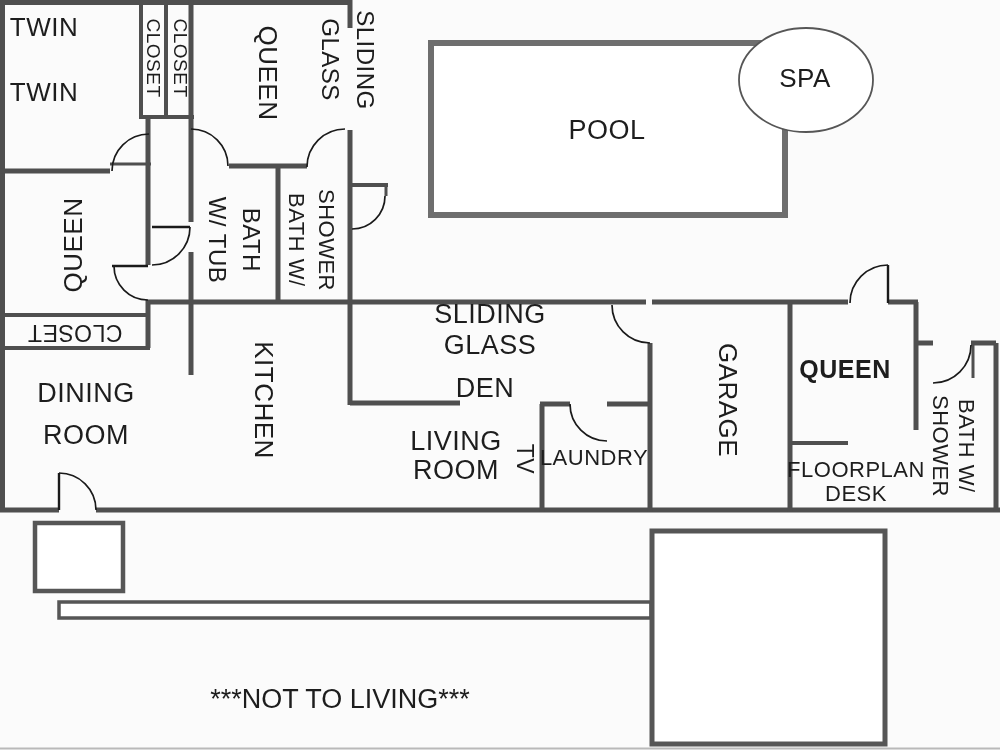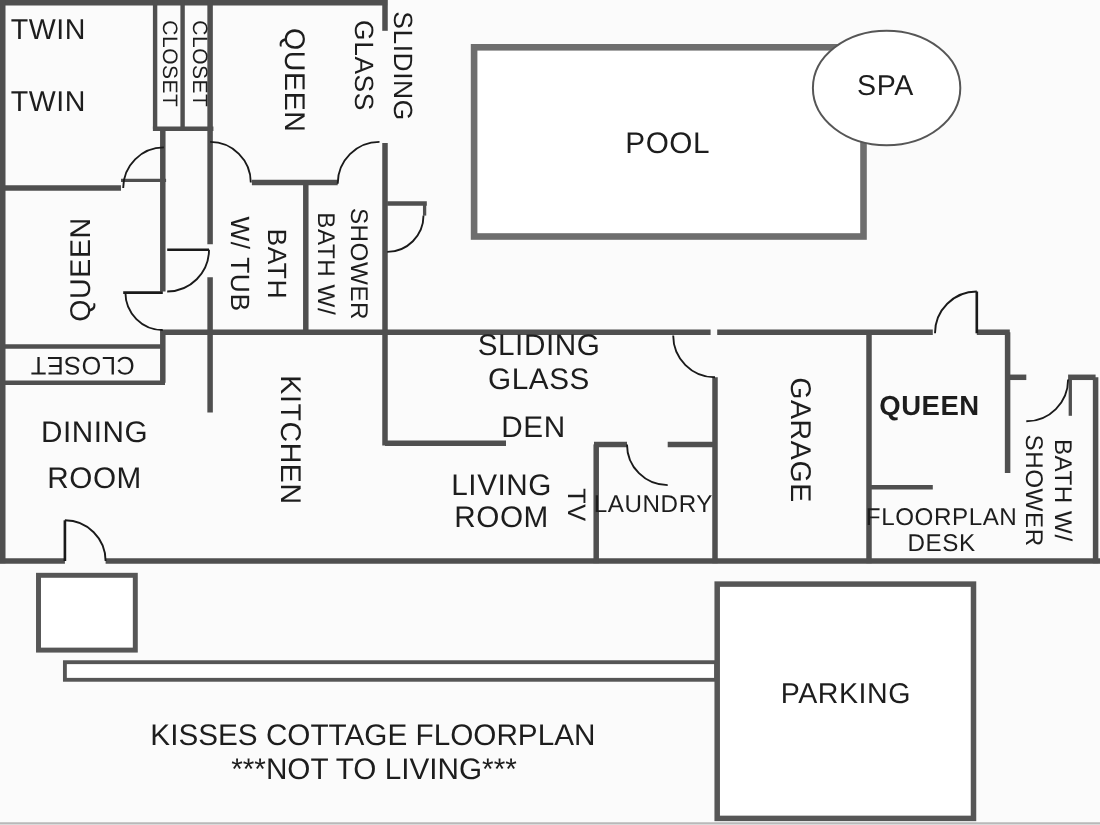--- a/index.html
+++ b/index.html
@@ -150,18 +150,16 @@
   <div class="lbl" style="left:594px;top:458px;font-size:22px;">LAUNDRY</div>
   <div class="lbl v" style="left:728px;top:400px;font-size:26px;">GARAGE</div>
   <div class="lbl bold" style="left:845px;top:370px;font-size:25px;">QUEEN</div>
   <div class="lbl" style="left:856px;top:482px;font-size:22px;line-height:24px;">FLOORPLAN
 DESK</div>
   <div class="lbl v" style="left:953px;top:446px;font-size:22px;line-height:26px;">BATH W/
 SHOWER</div>
 
   <div class="lbl" style="left:607px;top:131px;font-size:27px;">POOL</div>
   <div class="lbl" style="left:805px;top:78px;font-size:26px;">SPA</div>
-  <div class="lbl" style="left:769px;top:630px;font-size:26px;">PARKING</div>
 
-  <div class="lbl" style="left:339px;top:669px;font-size:27px;letter-spacing:0;">KISSES COTTAGE FLOORPLAN</div>
   <div class="lbl" style="left:340px;top:700px;font-size:27px;letter-spacing:0;">***NOT TO LIVING***</div>
 
 </div>
 
 </body></html>

